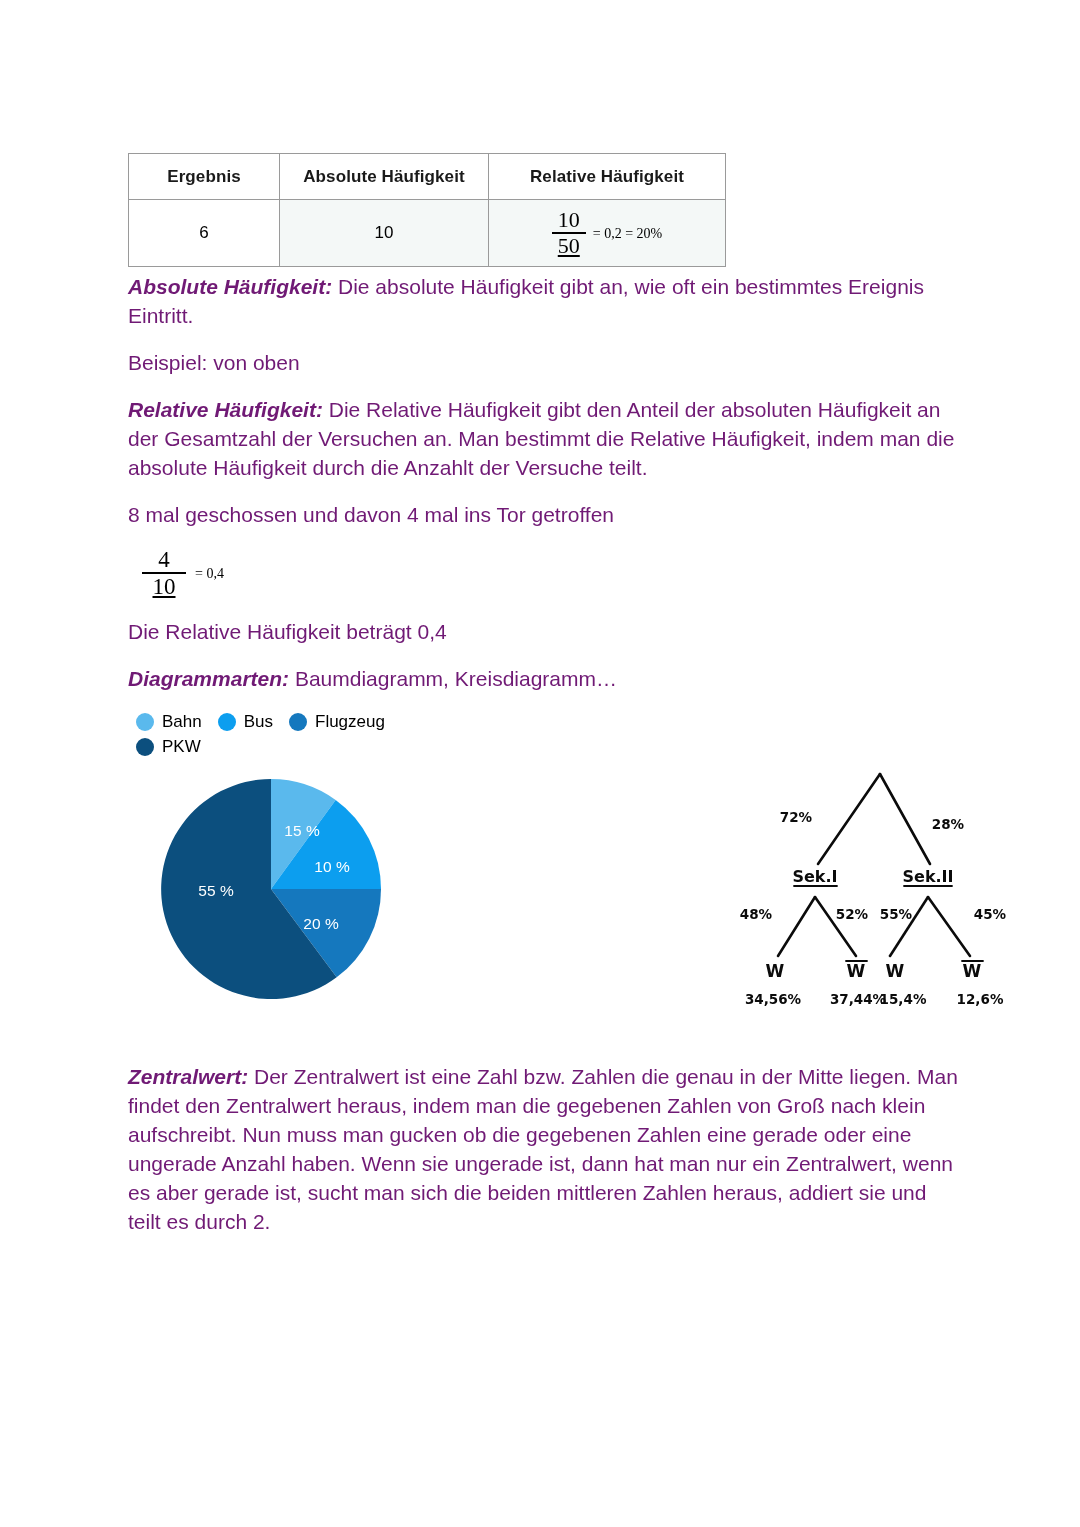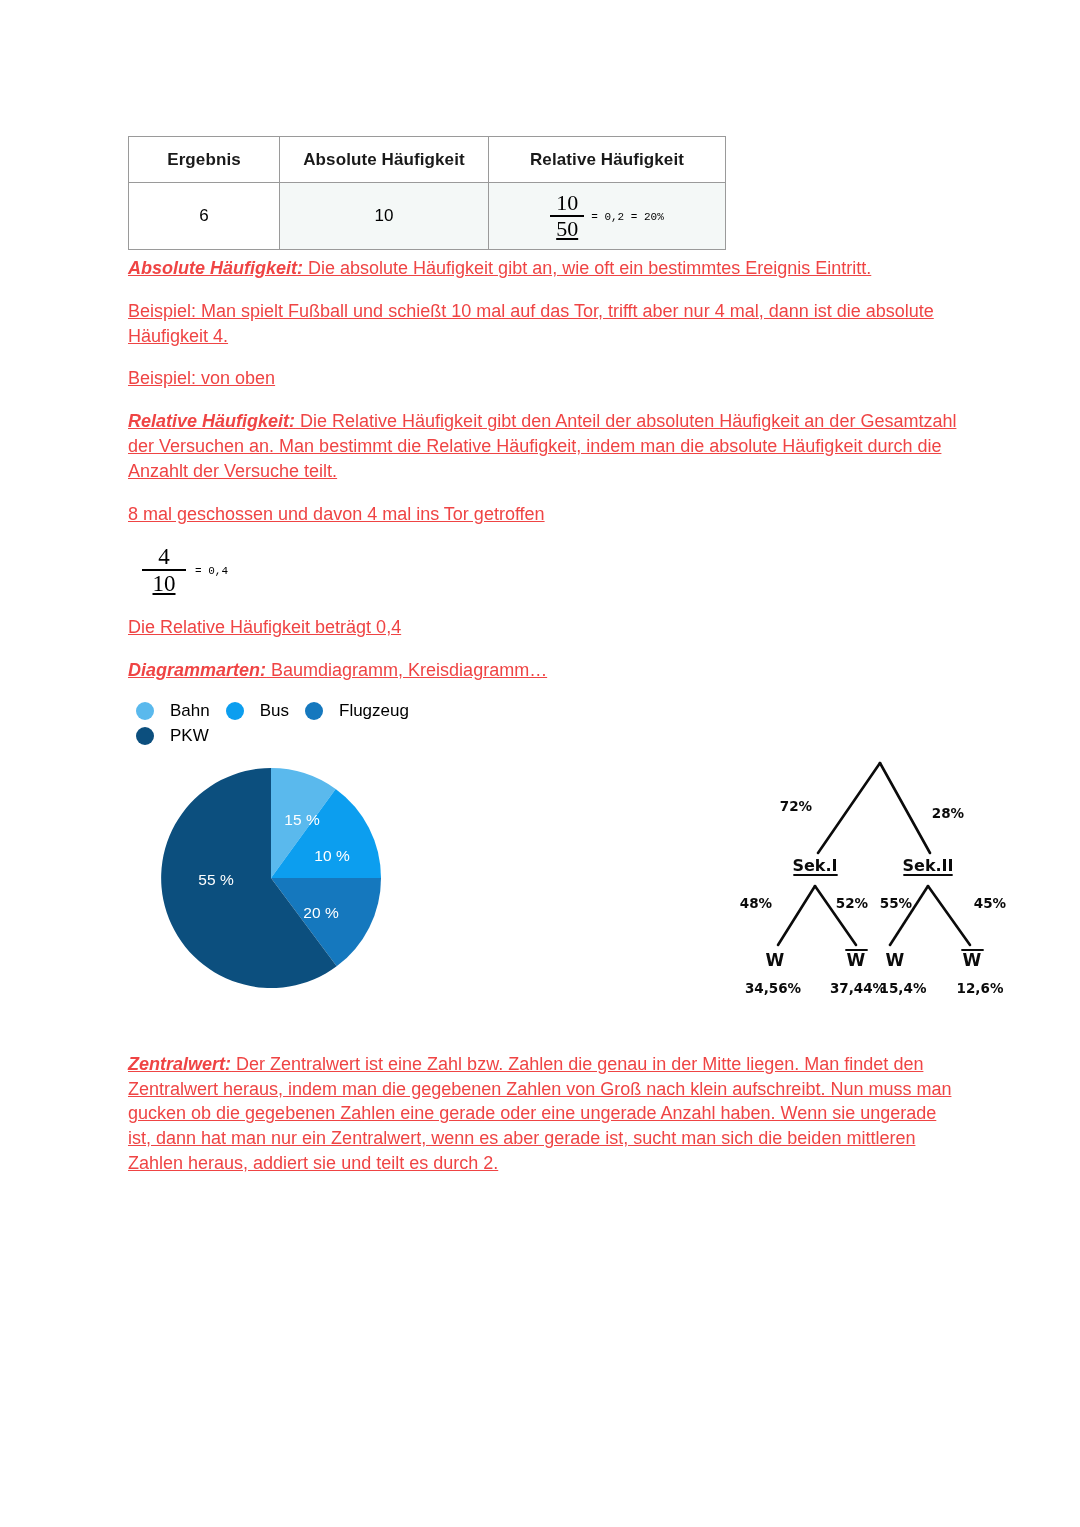--- a/index.html
+++ b/index.html
@@ -19,21 +19,21 @@
   .page {
     position: absolute;
     left: 0; top: 0;
     width: 1080px;
     height: 1527px;
     background: #ffffff;
   }
   .content {
     position: absolute;
     left: 128px;
-    top: 136px;
+    top: 153px;
     width: 834px;
   }
 
   
   table.freq-table {
     border-collapse: collapse;
     width: 570px;
     table-layout: fixed;
     margin: 0 0 6px 0;
   }
@@ -81,34 +81,33 @@
   .frac .num { padding: 0 5px 1px 5px; }
   .frac .bar {
     display: block;
     width: 100%;
     min-width: 34px;
     height: 1.6px;
     background: #000;
   }
   .frac .den { padding: 1px 5px 0 5px; text-decoration: underline; }
   .frac-eq {
-    font-family: Liberation Mono, monospace;
-    font-size: 11px;
+    font-family: Liberation Serif, serif;
+    font-size: 14px;
     position: relative;
     top: 1px;
   }
 
   
   p.para {
-    font-size: 18px;
+    font-size: 21px;
     line-height: 1.38;
     margin: 0 0 18px 0;
-    color: #ef4444;
+    color: #701a75;
     max-width: 834px;
-    text-decoration: underline;
   }
   .lead {
     font-weight: bold;
     font-style: italic;
   }
 
   
   .frac-block {
     margin: 4px 0 20px 14px;
     display: flex;
@@ -144,21 +143,21 @@
     margin-right: 6px;
     margin-bottom: 5px;
   }
   .legend-dot {
     width: 18px;
     height: 18px;
     border-radius: 50%;
     display: inline-block;
     flex: 0 0 auto;
   }
-  .legend-label { color: #000; margin-left: 8px; }
+  .legend-label { color: #000; }
   .legend-break { flex-basis: 100%; height: 0; }
 
   
   .pie-wrap {
     position: absolute;
     left: 28px;
     top: 62px;
     width: 230px;
     height: 230px;
   }
@@ -241,21 +240,20 @@
               </span>
               <span class="frac-eq">= 0,2 = 20%</span>
             </span>
           </td>
         </tr>
       </tbody>
     </table>
 
     <p class="para"><span class="lead">Absolute Häufigkeit:</span><span> Die absolute Häufigkeit gibt an, wie oft ein bestimmtes Ereignis Eintritt.</span></p>
 
-    <p class="para">Beispiel: Man spielt Fußball und schießt 10 mal auf das Tor, trifft aber nur 4 mal, dann ist die absolute Häufigkeit 4.</p>
 
     <p class="para">Beispiel: von oben</p>
 
     <p class="para"><span class="lead">Relative Häufigkeit:</span><span> Die Relative Häufigkeit gibt den Anteil der absoluten Häufigkeit an der Gesamtzahl der Versuchen an. Man bestimmt die Relative Häufigkeit, indem man die absolute Häufigkeit durch die Anzahlt der Versuche teilt.</span></p>
 
     <p class="para">8 mal geschossen und davon 4 mal ins Tor getroffen</p>
 
     <div class="frac-block">
       <span class="frac">
         <span class="num">4</span>

